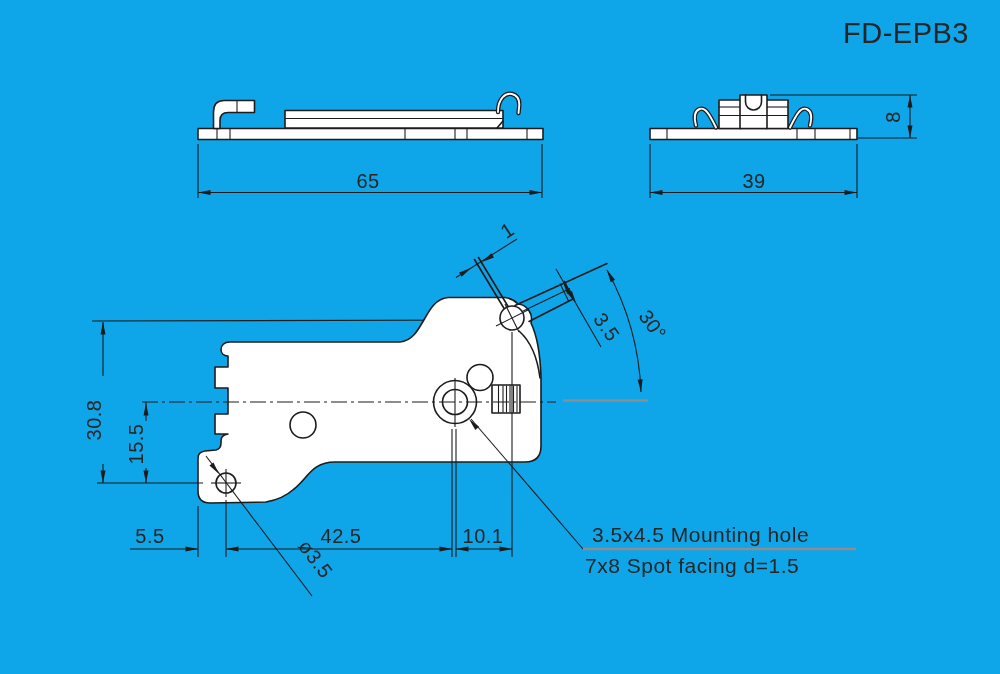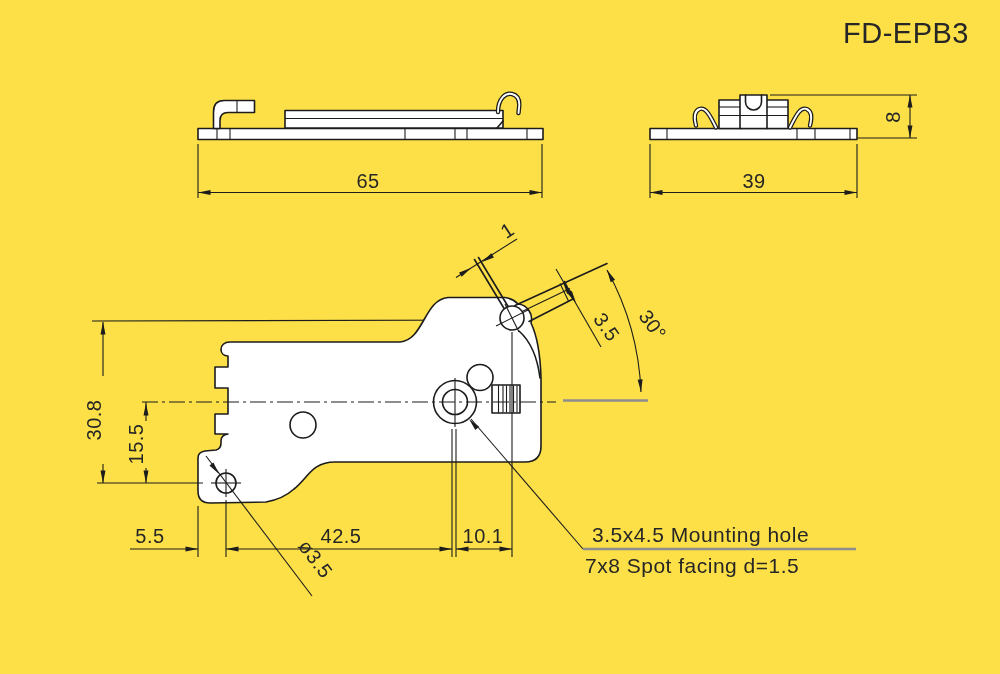--- a/index.html
+++ b/index.html
@@ -1,16 +1,16 @@
 <!DOCTYPE html>
 <html><head>
 <meta charset="utf-8">
 <style>
   html,body{margin:0;padding:0;background:#ffffff;}
-  .stage{position:relative;width:1000px;height:674px;background:#fde047;overflow:hidden;
+  .stage{position:relative;width:1000px;height:674px;background:#0ea5e9;overflow:hidden;
          font-family:"Liberation Sans", sans-serif;}
   svg{position:absolute;left:0;top:0;}
   
   .outline{fill:#ffffff;stroke:#1c1c1c;stroke-width:1.6;stroke-linejoin:round;}
   .edge{fill:none;stroke:#1c1c1c;stroke-width:1.6;stroke-linejoin:round;stroke-linecap:round;}
   .thin{fill:none;stroke:#1c1c1c;stroke-width:1.1;}
   .dim{fill:none;stroke:#1c1c1c;stroke-width:1.1;}
   .centerline{fill:none;stroke:#1c1c1c;stroke-width:1.1;stroke-dasharray:16 4 3 4;}
   .refline{fill:none;stroke:#8e8e8e;stroke-width:2.4;}
   .wire-out{fill:none;stroke:#1c1c1c;stroke-width:4.4;stroke-linecap:round;}

